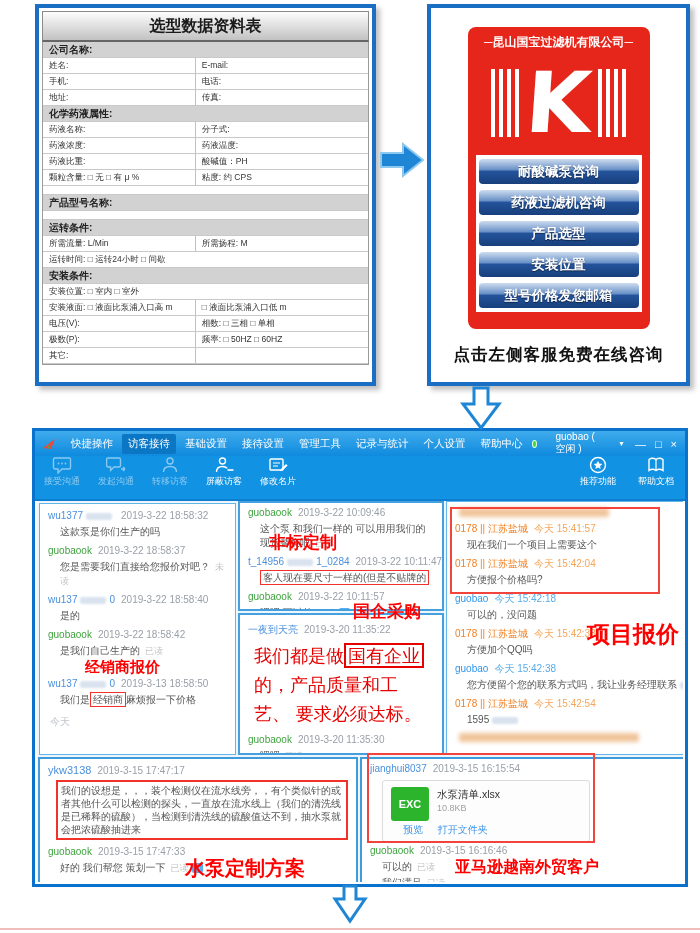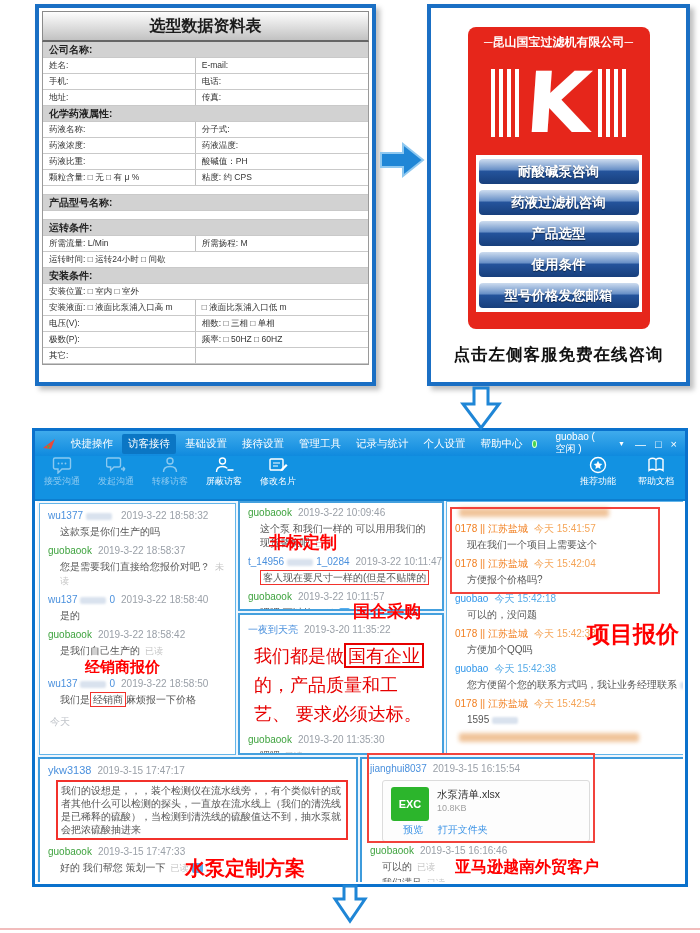--- a/index.html
+++ b/index.html
@@ -186,21 +186,21 @@
             <i></i>
             <i></i>
             <i></i>
             <i></i>
           </span>
       </div>
       <div class="btnstrip">
         <button class="bbtn">耐酸碱泵咨询</button>
         <button class="bbtn">药液过滤机咨询</button>
         <button class="bbtn">产品选型</button>
-        <button class="bbtn">使用条件</button>
+        <button class="bbtn">安装位置</button>
         <button class="bbtn">型号价格发您邮箱</button>
       </div>
     </div>
     <div class="bcaption">点击左侧客服免费在线咨询</div>
   </div>
 
   <svg class="arrow-down1" width="44" height="46" viewBox="0 0 44 46">
     <polygon points="15,2 29,2 29,18 40,18 22,42 4,18 15,18" fill="#ffffff" stroke="#1f86d6" stroke-width="3"></polygon>
   </svg>
 
@@ -305,21 +305,21 @@
         </div>
         <div class="msg">
           <div class="mh"><span class="nm-b">wu137</span><span class="blurbar"></span><span class="nm-b">0</span><span class="tm">2019-3-22 18:58:40</span></div>
           <div class="mb"><span>是的</span></div>
         </div>
         <div class="msg">
           <div class="mh"><span class="nm-g">guobaook</span><span class="tm">2019-3-22 18:58:42</span></div>
           <div class="mb"><span>是我们自己生产的</span><span class="rd">已读</span></div>
         </div>
         <div class="msg" style="margin-top:14px;">
-          <div class="mh"><span class="nm-b">wu137</span><span class="blurbar"></span><span class="nm-b">0</span><span class="tm">2019-3-22 18:58:50</span></div>
+          <div class="mh"><span class="nm-b">wu137</span><span class="blurbar"></span><span class="nm-b">0</span><span class="tm">2019-3-13 18:58:50</span></div>
           <div class="mb"><span>我们是</span><span class="boxed-red">经销商</span><span>麻烦报一下价格</span></div>
         </div>
         <div class="dayline">今天</div>
       </div>
 
       <div class="panel p-midtop">
         <div class="msg" style="padding-top:3px;">
           <div class="mh"><span class="nm-g">guobaook</span><span class="tm">2019-3-22 10:09:46</span></div>
           <div class="mb"><span>这个泵 和我们一样的  可以用用我们的现货替换吧</span><span class="rd">已读</span></div>
         </div>

